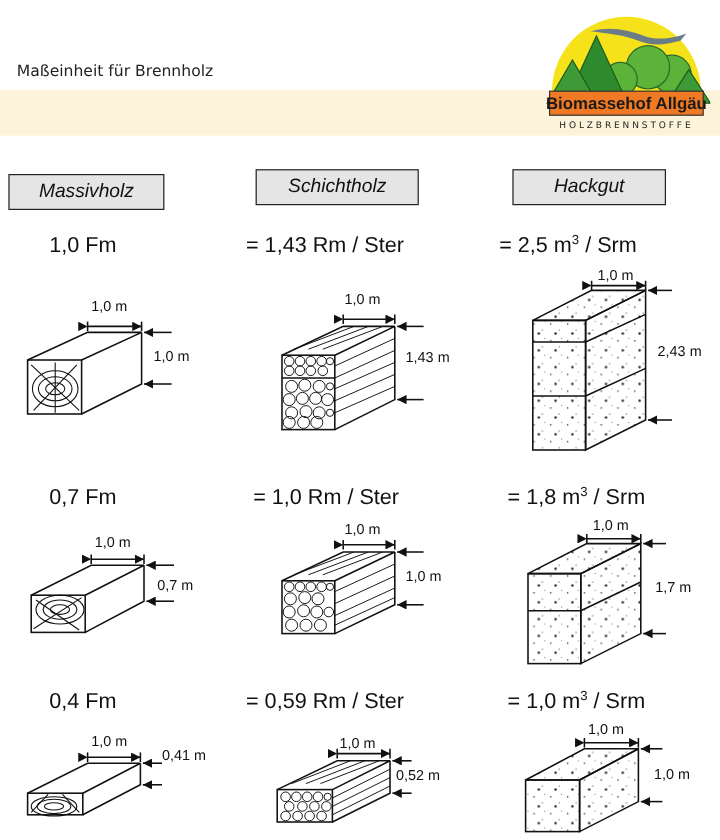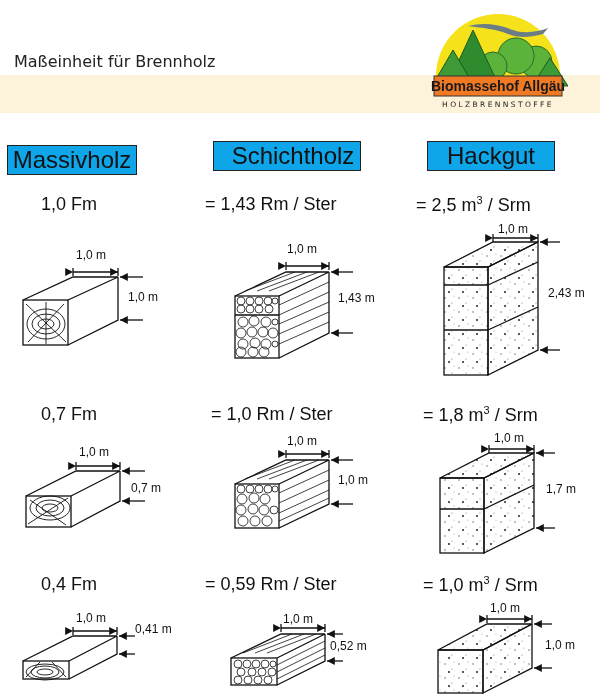--- a/index.html
+++ b/index.html
@@ -1,21 +1,21 @@
 <!DOCTYPE html>
 <html><head>
 <meta charset="utf-8">
 <style>
   html, body { margin:0; padding:0; background:#ffffff; }
   body { width:600px; height:700px; position:relative; overflow:hidden; font-family:"Liberation Sans", sans-serif; color:#111; }
   .abs { position:absolute; }
   .band { left:0; top:75px; width:600px; height:38px; background:#fdf3da; }
-  .page-title { left:14px; top:52px; font-family:"DejaVu Sans", sans-serif; font-size:16px; color:#222; }
-  .logo { left:428px; top:4px; width:140px; height:108px;text-align:center; }
-  .cat-box { border:1px solid #222; background:#0ea5e9; font-size:24px; text-align:center; line-height:28px; height:28px; }
+  .page-title { left:14px; top:52px; font-family:"DejaVu Sans", sans-serif; font-size:13px; color:#222; }
+  .logo { left:452px; top:4px; width:140px; height:108px;text-align:center; }
+  .cat-box { border:1px solid #222; background:#e5e5e5; font-size:16px; text-align:center; line-height:28px; height:28px;font-style:italic; }
   .eq { font-size:18px; white-space:nowrap; }
   .eq sup { font-size:11px; vertical-align:7px; }
   .dim { font-size:12px; white-space:nowrap; }
   svg.fig { position:absolute; overflow:visible; }
 </style>
 </head>
 <body>
 
 <div class="abs band"></div>
 <div class="abs page-title">Maßeinheit für Brennholz</div>
@@ -30,21 +30,21 @@
     <polygon points="45,26 20,80 70,80" fill="#2e8b2e" stroke="#1d5a1d" stroke-width="1"></polygon>
     <polygon points="25,46 4,82 46,82" fill="#3d9a36" stroke="#1d5a1d" stroke-width="1"></polygon>
     <polygon points="122,54 104,82 140,82" fill="#3d9a36" stroke="#1d5a1d" stroke-width="1"></polygon>
     <rect x="6" y="72" width="128" height="20" fill="#f07a24" stroke="#333" stroke-width="1"></rect>
     <text x="70" y="87" text-anchor="middle" font-family="Liberation Sans, sans-serif" font-weight="bold" font-size="14" fill="#1a1a1a">Biomassehof Allgäu</text>
     <text x="70" y="103" text-anchor="middle" font-family="DejaVu Sans, sans-serif" font-size="7.5" letter-spacing="2.4" fill="#222">HOLZBRENNSTOFFE</text>
   </svg>
 </div>
 
 <div class="abs cat-box" style="left:7px;top:145px;width:128px;">Massivholz</div>
-<div class="abs cat-box" style="left:213px;top:141px;width:134px;padding-left:12px;">Schichtholz</div>
+<div class="abs cat-box" style="left:213px;top:141px;width:134px;">Schichtholz</div>
 <div class="abs cat-box" style="left:427px;top:141px;width:126px;">Hackgut</div>
 
 <div class="abs eq" style="left:41px;top:194px;">1,0 Fm</div>
 <div class="abs eq" style="left:205px;top:194px;"><span>= </span><span>1,43 Rm / Ster</span></div>
 <div class="abs eq" style="left:416px;top:194px;text-align:right;"><span>= </span><span>2,5 m</span><sup>3</sup><span> / Srm</span></div>
 
 <div class="abs eq" style="left:41px;top:404px;">0,7 Fm</div>
 <div class="abs eq" style="left:211px;top:404px;"><span>= </span><span>1,0 Rm / Ster</span></div>
 <div class="abs eq" style="left:423px;top:404px;text-align:center;"><span>= </span><span>1,8 m</span><sup>3</sup><span> / Srm</span></div>
 

